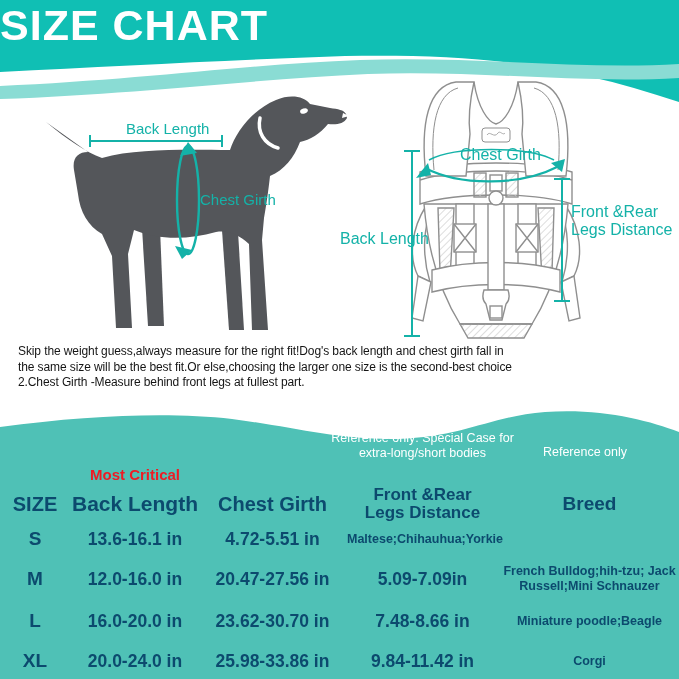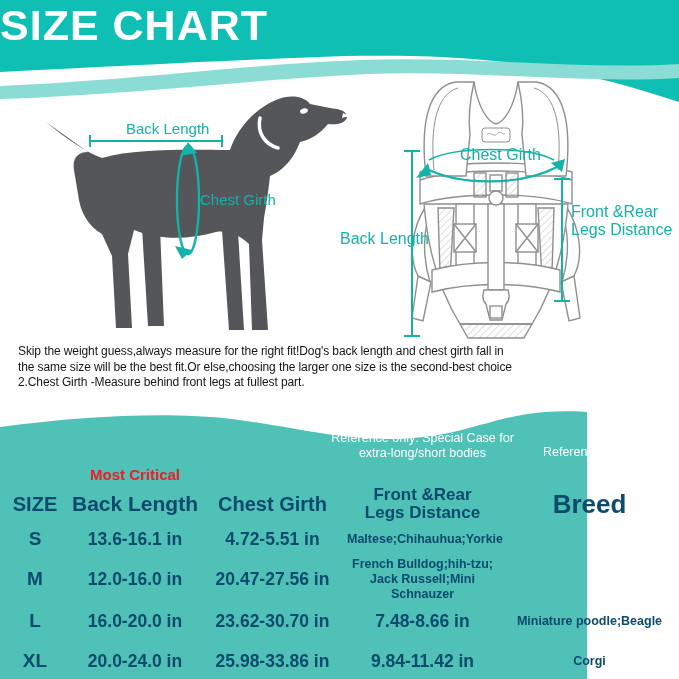--- a/index.html
+++ b/index.html
@@ -24,35 +24,35 @@
   .legs-lbl span{display:block;line-height:18px;}
 
   .art{position:absolute;z-index:1;}
   .overlay{position:absolute;top:0;left:0;z-index:5;pointer-events:none;}
 
   
   .instructions{position:absolute;top:344px;left:18px;width:648px;color:var(--ink);
                 font-size:12px;line-height:15.6px;letter-spacing:-0.1px;}
 
   
-  .table-sec{position:absolute;top:405px;left:0;width:587px;height:274px;background:var(--table-teal);}
+  .table-sec{position:absolute;top:405px;left:0;width:679px;height:274px;background:var(--table-teal);}
   .table-sec .wave{position:absolute;top:0;left:0;}
   .note{position:absolute;text-align:center;color:#fff;font-size:12.5px;line-height:15px;}
   .note.legs-note{left:330px;width:185px;top:26px;}
   .note.breed-note{left:500px;width:170px;top:40px;}
   .note.critical-note{left:70px;width:130px;top:62px;color:var(--red);font-weight:bold;font-size:15px;}
   .t-row{position:absolute;left:0;width:679px;display:grid;
          grid-template-columns:70px 130px 145px 155px 179px;align-items:center;}
   .t-row .cell{text-align:center;color:#0c4a6e;}
   .t-row.head{top:78px;height:42px;}
   .h-size{font-size:20px;font-weight:bold;}
   .h-back{font-size:21px;font-weight:bold;color:var(--red);}
   .h-chest{font-size:20px;font-weight:bold;}
   .h-legs span{display:block;font-size:17px;font-weight:bold;line-height:18px;}
-  .h-breed{font-size:26px;font-weight:bold;}
+  .h-breed{font-size:19px;font-weight:bold;}
   .r-size{font-size:19px;font-weight:bold;}
   .r-val{font-size:17.5px;font-weight:bold;}
   .r-breed{font-size:12.5px;font-weight:bold;line-height:15px;padding:0 2px;}
   .row-s{top:116px;height:36px;} .row-m{top:150px;height:48px;}
   .row-l{top:198px;height:36px;} .row-xl{top:238px;height:36px;}
 </style>
 </head>
 <body>
 
 <div class="canvas">
@@ -185,20 +185,21 @@
       <div class="cell r-size">S</div>
       <div class="cell r-val">13.6-16.1 in</div>
       <div class="cell r-val">4.72-5.51 in</div>
       <div class="cell r-breed">Maltese;Chihauhua;Yorkie</div>
     </div>
 
     <div class="t-row row-m">
       <div class="cell r-size">M</div>
       <div class="cell r-val">12.0-16.0 in</div>
       <div class="cell r-val">20.47-27.56 in</div>
+      <div class="cell r-val">5.09-7.09in</div>
       <div class="cell r-breed">French Bulldog;hih-tzu; Jack Russell;Mini Schnauzer</div>
     </div>
 
     <div class="t-row row-l">
       <div class="cell r-size">L</div>
       <div class="cell r-val">16.0-20.0 in</div>
       <div class="cell r-val">23.62-30.70 in</div>
       <div class="cell r-val">7.48-8.66 in</div>
       <div class="cell r-breed">Miniature poodle;Beagle</div>
     </div>

